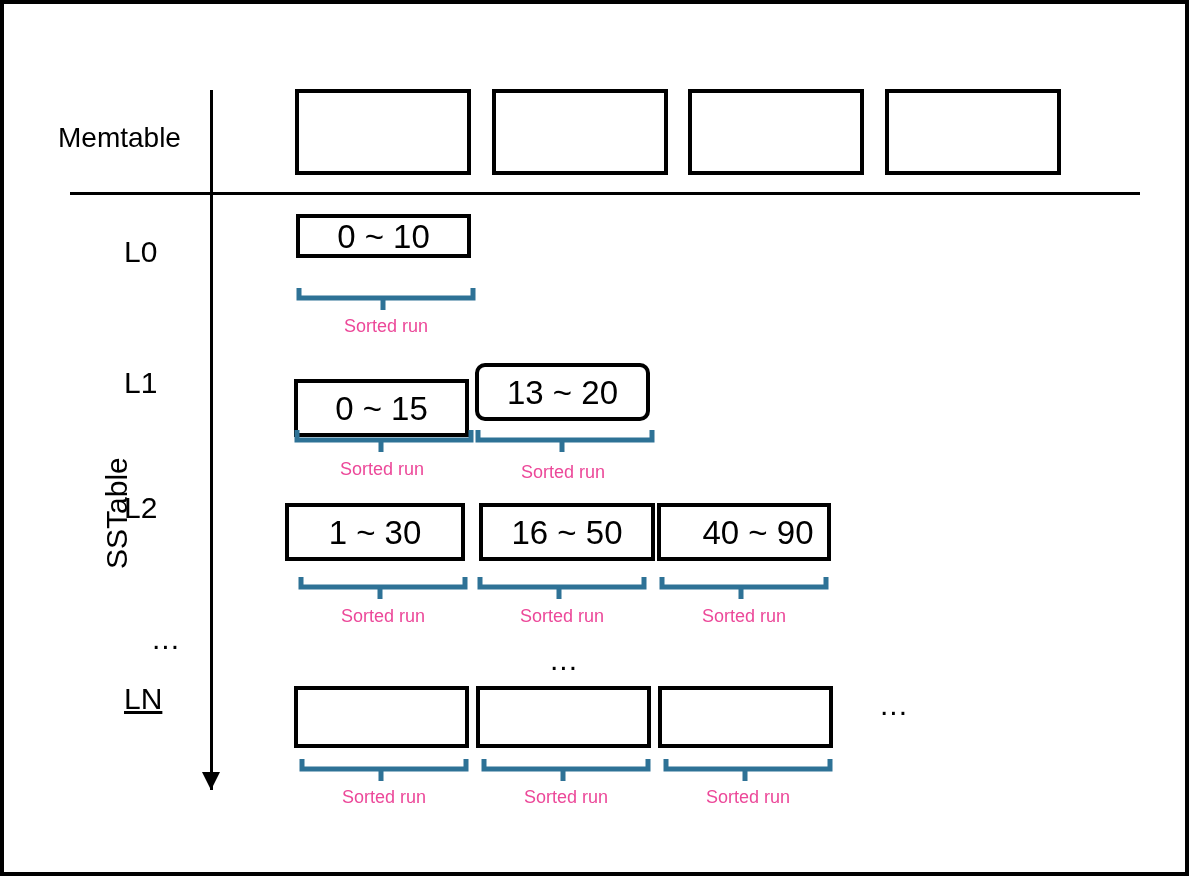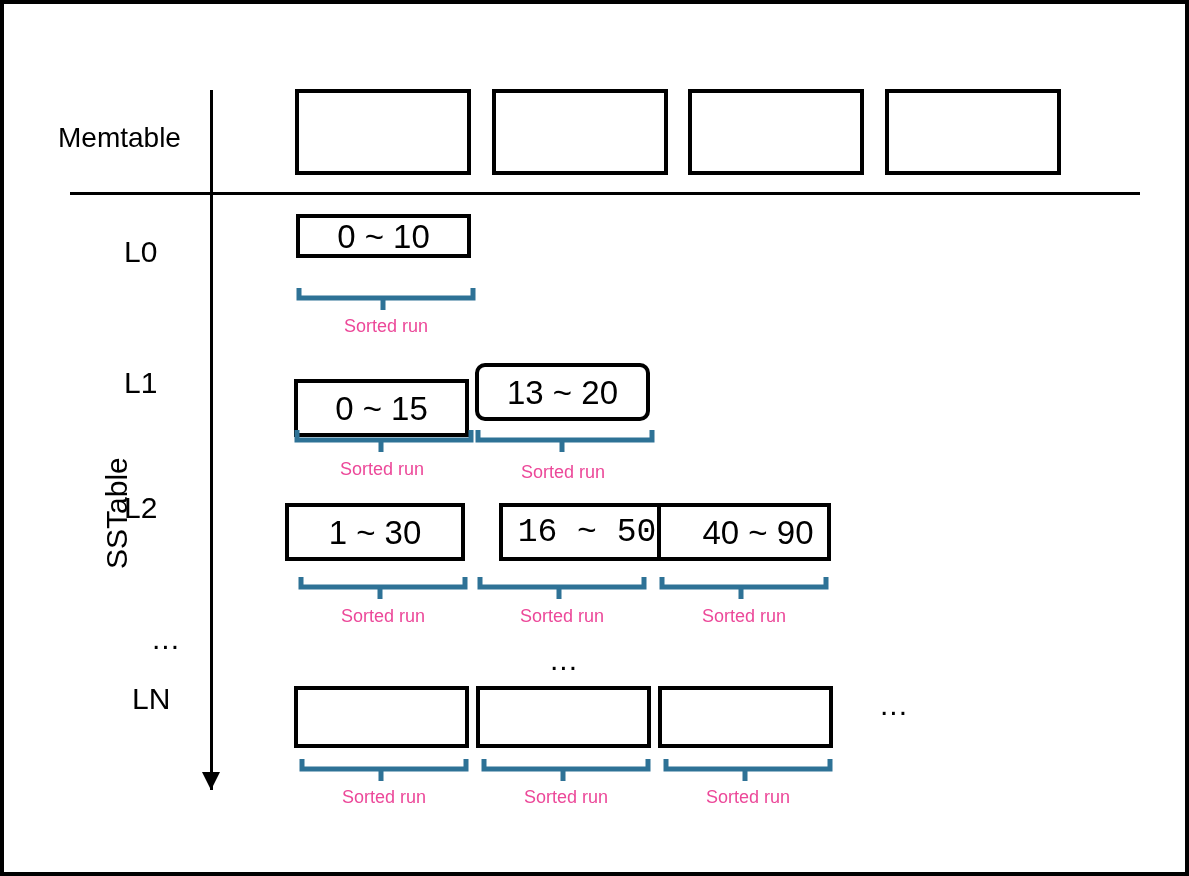--- a/index.html
+++ b/index.html
@@ -92,21 +92,21 @@
 <div id="canvas">
 
   <div class="abs sstable-label" style="left:96px; top:565px;">SSTable</div>
 
   <div class="abs label memtable-label" style="left:54px; top:120px;">Memtable</div>
 
   <div class="abs label level-label" style="left:120px; top:233px; width:84px;">L0</div>
   <div class="abs label level-label" style="left:120px; top:364px; width:84px;">L1</div>
   <div class="abs label level-label" style="left:120px; top:489px; width:84px;">L2</div>
   <div class="abs ellipsis" style="left:120px; top:620px; width:84px; text-align:center;">...</div>
-  <div class="abs label level-label" style="left:128px; top:680px; width:84px;">LN</div>
+  <div class="abs label level-label" style="left:120px; top:680px; width:84px;text-decoration:underline;">LN</div>
 
   <div class="abs vline" style="left:206px; top:86px; height:700px;"></div>
   <div class="abs arrowhead" style="left:198px; top:768px;"></div>
 
   <div class="abs hline" style="left:66px; top:188px; width:1070px;"></div>
 
   <div class="abs box empty" style="left:291px; top:85px; width:176px; height:86px;"></div>
   <div class="abs box empty" style="left:488px; top:85px; width:176px; height:86px;"></div>
   <div class="abs box empty" style="left:684px; top:85px; width:176px; height:86px;"></div>
   <div class="abs box empty" style="left:881px; top:85px; width:176px; height:86px;"></div>
@@ -130,21 +130,21 @@
   <div class="abs run-label" style="left:278px; top:456px; width:200px;">Sorted run</div>
 
   <div class="abs bracket" style="left:471px; top:423px;">
     <svg width="180" height="28" viewBox="0 0 180 28">
       <path d="M3 3 L3 13 L87 13 L87 25 M87 13 L177 13 L177 3" fill="none" stroke="#2E7296" stroke-width="5" stroke-linecap="butt" stroke-linejoin="miter"></path>
     </svg>
   </div>
   <div class="abs run-label" style="left:459px; top:459px; width:200px;">Sorted run</div>
 
   <div class="abs box" style="left:281px; top:499px; width:180px; height:58px;">1 ~ 30</div>
-  <div class="abs box" style="left:495px; top:499px; width:176px; height:58px;font-family:Liberation Mono, monospace;">16 ~ 50</div>
+  <div class="abs box" style="left:475px; top:499px; width:176px; height:58px;">16 ~ 50</div>
   <div class="abs box" style="left:653px; top:499px; width:174px; height:58px;padding-left:28px;">40 ~ 90</div>
 
   <div class="abs bracket" style="left:294px; top:570px;">
     <svg width="170" height="28" viewBox="0 0 170 28">
       <path d="M3 3 L3 13 L82 13 L82 25 M82 13 L167 13 L167 3" fill="none" stroke="#2E7296" stroke-width="5" stroke-linecap="butt" stroke-linejoin="miter"></path>
     </svg>
   </div>
   <div class="abs run-label" style="left:283px; top:603px; width:192px;">Sorted run</div>
 
   <div class="abs bracket" style="left:473px; top:570px;">

